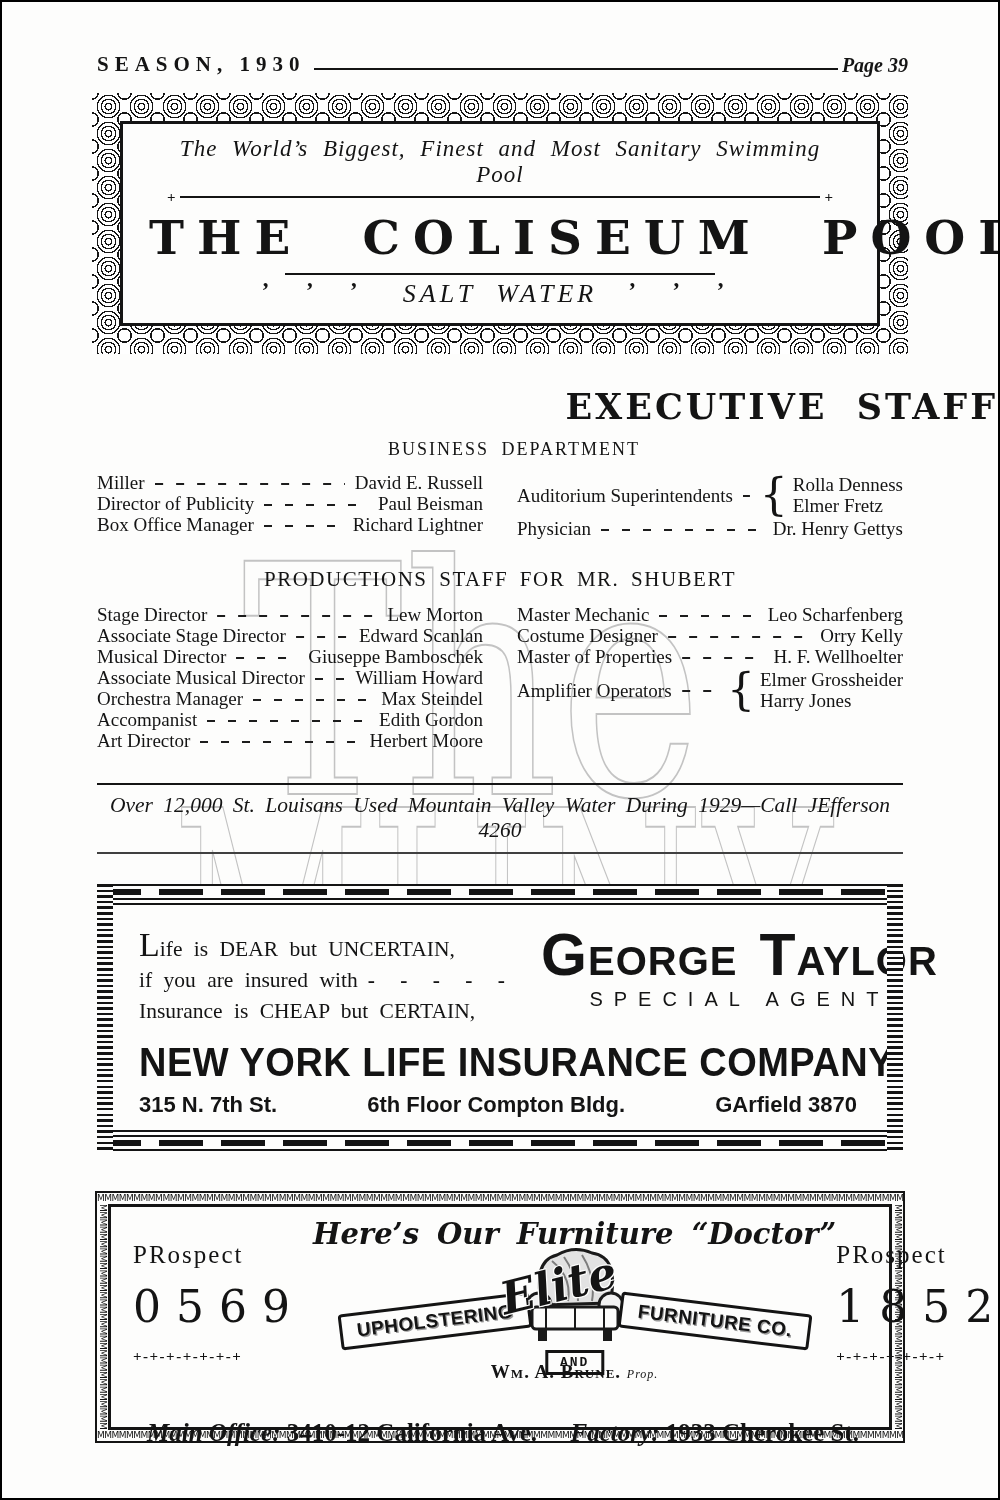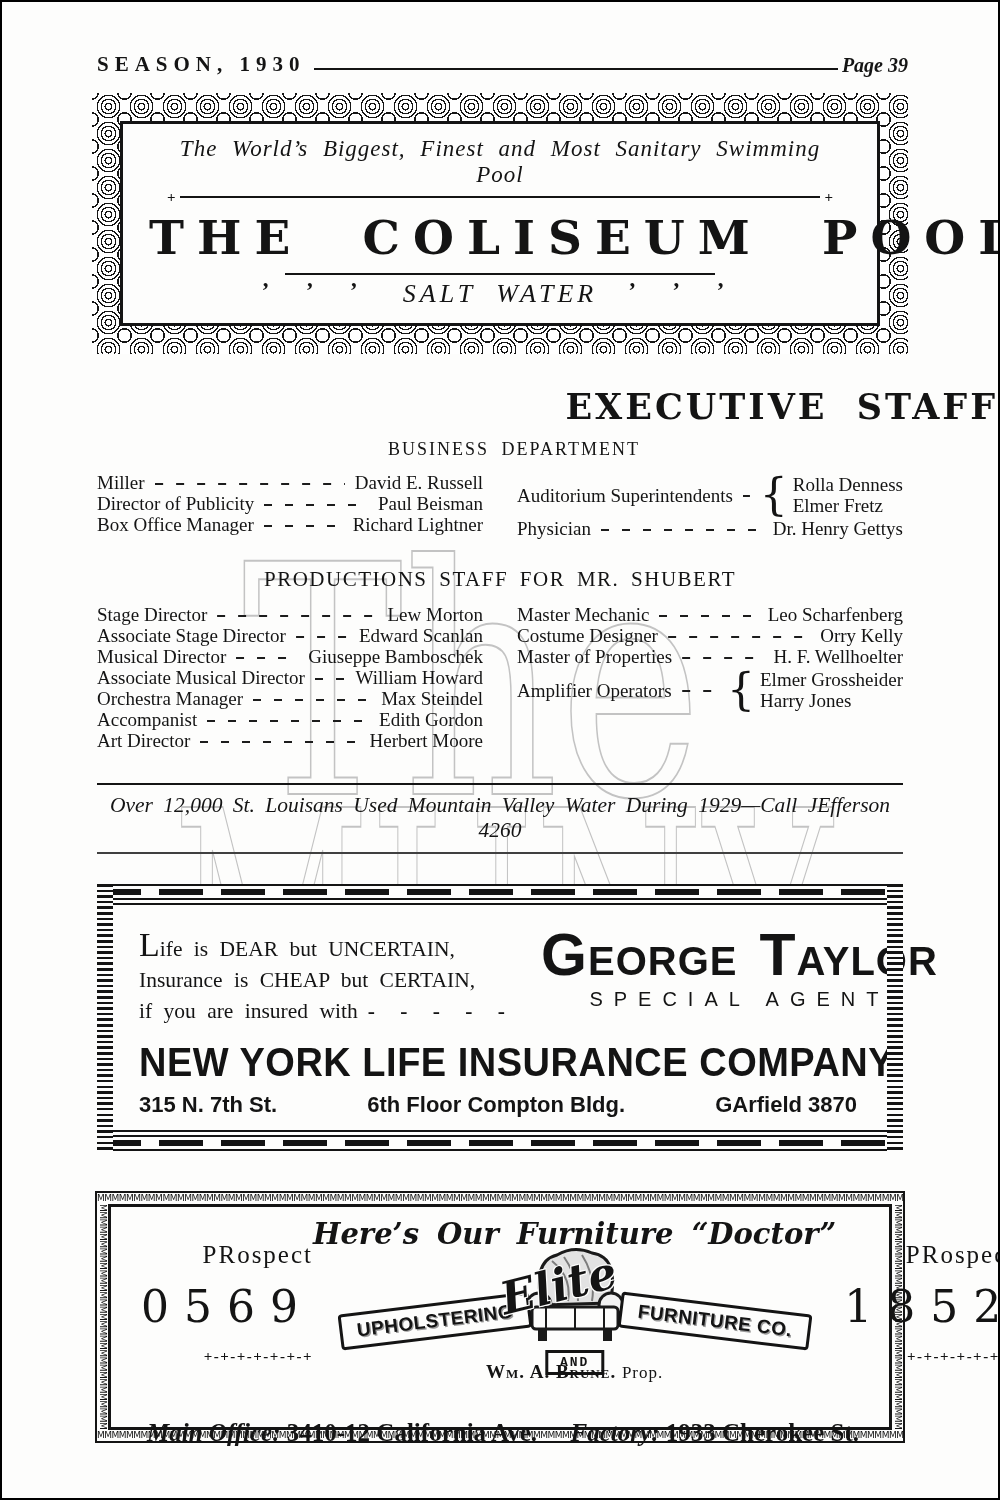--- a/index.html
+++ b/index.html
@@ -82,21 +82,21 @@
     position:relative; box-sizing:border-box; background:#fdfdfc;}
   .mband{position:absolute; overflow:hidden; color:#141414; font-family:"DejaVu Sans", sans-serif;
     font-size:9px; line-height:11px; letter-spacing:-0.5px; white-space:nowrap; z-index:1;}
   .mband.top{top:0; left:0; right:0; height:11px; text-align:center;}
   .mband.bot{bottom:0; left:0; right:0; height:11px; text-align:center;}
   .mband.side{top:11px; bottom:11px; width:11px; writing-mode:vertical-rl; line-height:11px;}
   .mband.side.l{left:0;} .mband.side.r{right:0;}
   .furn-inner{position:absolute; inset:11px; border:3px solid #141414; z-index:2;
     padding:10px 22px 8px; box-sizing:border-box;}
   .furn-grid{display:grid; grid-template-columns:180px 1fr 180px;}
-  .f-side{text-align:right;}
+  .f-side{text-align:left;}
   .pros{font-size:25px; letter-spacing:2px; margin-top:24px;}
   .f-num{font-family:"DejaVu Serif", serif; font-size:44px; letter-spacing:15px; margin-top:12px; white-space:nowrap;}
   .f-arrows{font-size:15px; font-weight:700; letter-spacing:1.5px; margin-top:16px; white-space:nowrap;}
   .f-center{position:relative; height:176px;}
   .f-head{font-family:"DejaVu Serif", serif; font-style:italic; font-weight:700;
     font-size:29px; text-align:center; white-space:nowrap; word-spacing:8px;}
   .logo{position:absolute; left:50%; top:34px; transform:translateX(-50%); width:440px; height:118px;}
   .chair{position:absolute; left:50%; top:-8px; transform:translateX(-50%); z-index:1;}
   .elite{position:absolute; left:50%; top:8px; transform:translateX(-64%) rotate(-14deg);
     font-family:"DejaVu Serif", serif; font-style:italic; font-weight:700; font-size:45px; z-index:4;
@@ -105,21 +105,21 @@
     display:flex; align-items:center; justify-content:center; z-index:2;
     font-family:"Liberation Sans", sans-serif; font-weight:700; font-size:19px; letter-spacing:0.5px;
     white-space:nowrap; text-shadow:1.3px 1.3px 0 #9a9a9a; border-radius:4px;}
   .ribbon.l{left:-16px; width:186px; transform:rotate(-7deg);}
   .ribbon.r{right:-16px; width:186px; transform:rotate(7deg);}
   .and-band{position:absolute; left:50%; top:86px; transform:translateX(-50%); border:3px solid #141414;
     background:#fdfdfc; padding:0 12px; font-family:Liberation Mono, monospace; font-weight:700;
     font-size:13px; letter-spacing:2px; z-index:3; line-height:19px;margin-top:13px;}
   .brune{position:absolute; left:0; right:0; bottom:-14px; text-align:center;
     font-size:19px; font-weight:700; letter-spacing:1px; font-variant:small-caps; z-index:4;}
-  .brune .prop{font-weight:400; font-variant:normal; font-size:17px;}
+  .brune .prop{font-style:italic; font-weight:400; font-variant:normal; font-size:12px;}
   .f-bottom{display:flex; justify-content:space-between; margin:26px 8px 0 14px;
     font-size:25px; font-weight:700;}
   .f-bottom .lab{font-style:italic;}
 </style>
 </head>
 <body>
 
 <div class="page">
 
   <svg class="watermark" width="1000" height="1500" viewBox="0 0 1000 1500">
@@ -267,22 +267,22 @@
         <div class="b-dash"></div>
       <div class="b-gap2"></div>
         <div class="b-thin"></div>
         <div class="b-gap2"></div>
         <div class="b-thin"></div>
     </div>
     <div class="nyl-body">
       <div class="nyl-row">
         <div class="nyl-left">
           <div><span class="init">L</span><span>ife is DEAR but UNCERTAIN,</span></div>
+          <div><span>if you are insured with</span><span class="nyl-dashes">- - - - -</span></div>
           <div>Insurance is CHEAP but CERTAIN,</div>
-          <div><span>if you are insured with</span><span class="nyl-dashes">- - - - -</span></div>
         </div>
         <div class="nyl-right">
           <div class="agent">
             <span class="big">G</span><span>EORGE</span><span class="wgap"></span><span class="big">T</span><span>AYLOR</span>
           </div>
           <div class="agent-title">SPECIAL AGENT</div>
         </div>
       </div>
       <div class="company">NEW YORK LIFE INSURANCE COMPANY</div>
       <div class="nyl-addr">

